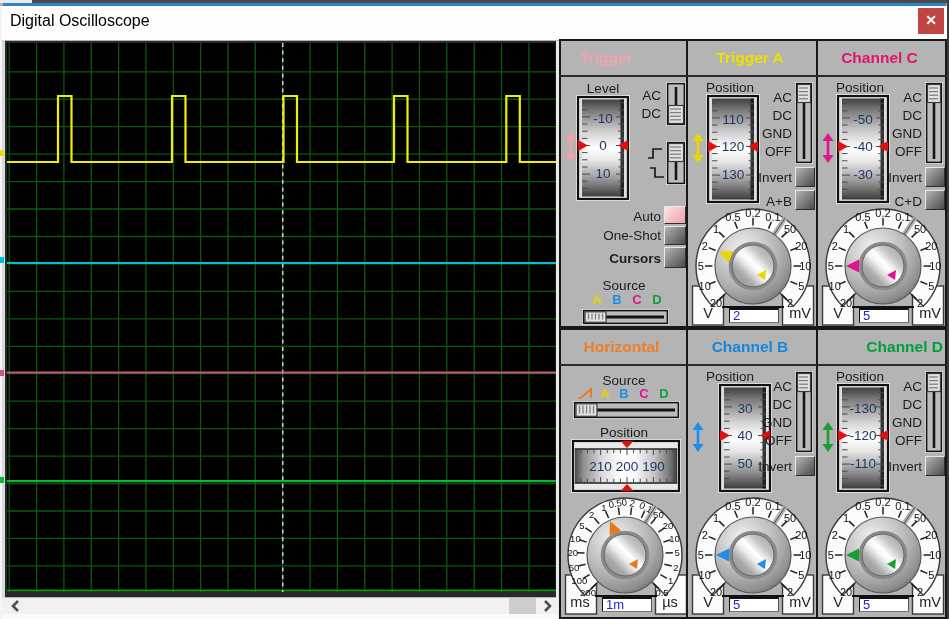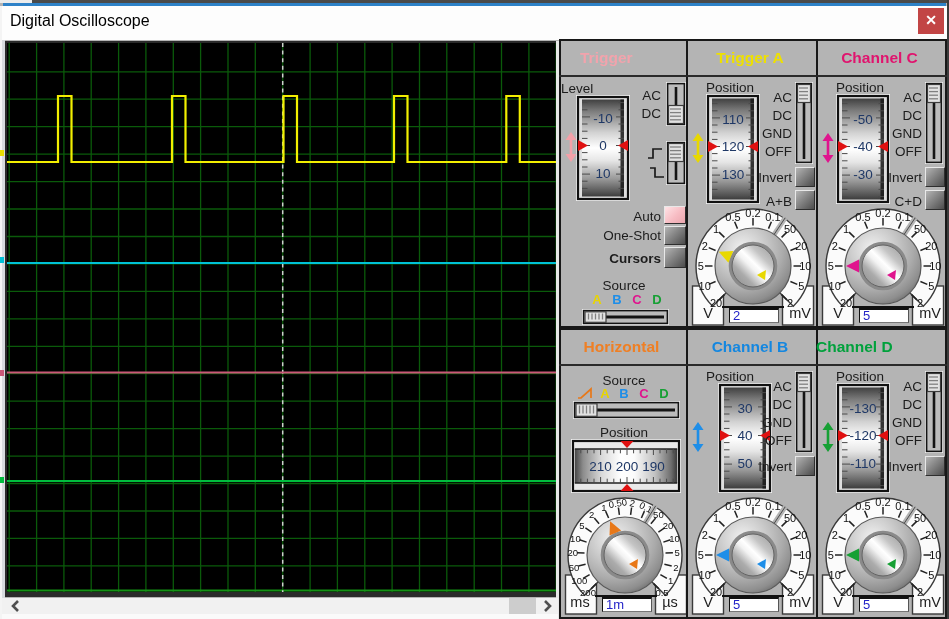--- a/index.html
+++ b/index.html
@@ -30,21 +30,21 @@
       <path d="M8,1 L3,6 L8,11" fill="none" stroke="#4f4f4f" stroke-width="2.6"></path>
     </svg>
     <svg width="12" height="12" viewBox="0 0 12 12" style="position:absolute;left:541px;top:600px">
       <path d="M4,1 L9,6 L4,11" fill="none" stroke="#4f4f4f" stroke-width="2.6"></path>
     </svg>
     <div style="position:absolute;left:509px;top:598px;width:27px;height:16px;background:#cdcdcd"></div>
     <div style="position:absolute;left:2px;top:614px;width:556px;height:5px;background:#fafafa"></div>
     <div style="position:absolute;left:559px;top:39px;width:129px;height:289px;background:#b4b4b4;box-shadow:inset 0 0 0 2px #181818;overflow:hidden">
       <div style="position:absolute;left:0px;top:11px;width:125px;font-size:15.5px;color:#f2a3ac;line-height:1.05;font-weight:bold;margin-left:21px;">Trigger</div>
       <div style="position:absolute;left:0;top:36px;width:129px;height:2px;background:#2a2a2a"></div>
-      <div style="position:absolute;left:2px;top:43px;width:84px;font-size:13.5px;color:#1c1c1c;line-height:1.05;">Level</div>
+      <div style="position:absolute;left:2px;top:43px;width:84px;text-align:center;font-size:13.5px;color:#1c1c1c;line-height:1.05;">Level</div>
       <div style="position:absolute;left:17px;top:56px;width:54px;height:106px">
         <svg width="54" height="106" viewBox="0 0 54 106" style="position:absolute;left:0;top:0">
           <defs>
             <linearGradient id="vgtr" x1="0" y1="0" x2="0" y2="1">
 <stop offset="0%" stop-color="#404040"></stop>
               <stop offset="12%" stop-color="#7c7c7c"></stop>
               <stop offset="34%" stop-color="#d2d2d2"></stop>
               <stop offset="50%" stop-color="#ffffff"></stop>
               <stop offset="63%" stop-color="#e6e6e6"></stop>
               <stop offset="82%" stop-color="#989898"></stop>
@@ -734,21 +734,21 @@
           <polygon points="28,61 41,54.6 41,67.4" fill="#1e8ee8"></polygon>
           <polygon points="69,70 78,65 77,75" fill="#1e8ee8"></polygon>
         </svg>
       </div>
       <div style="position:absolute;left:36px;top:267px;width:62px;height:2px;background:#111"></div>
       <div style="position:absolute;left:12px;top:267px;width:20px;text-align:center;font-size:14.5px;color:#1c1c1c;line-height:1.05;">V</div>
       <div style="position:absolute;left:100px;top:267px;width:28px;text-align:center;font-size:14.5px;color:#1c1c1c;line-height:1.05;">mV</div>
       <div style="position:absolute;left:43px;top:269px;width:50px;height:15px;background:#fff;border-top:2px solid #111;border-left:1px solid #111;border-right:1px solid #555;border-bottom:1px solid #777;box-sizing:border-box;font-size:13px;color:#2424c8;padding-left:3px;line-height:12px">5</div>
     </div>
     <div style="position:absolute;left:816px;top:328px;width:131px;height:291px;background:#b4b4b4;box-shadow:inset 0 0 0 2px #181818;overflow:hidden">
-      <div style="position:absolute;left:0px;top:11px;width:127px;text-align:left;font-size:15.5px;color:#00a13c;line-height:1.05;font-weight:bold;">Channel D</div>
+      <div style="position:absolute;left:0px;top:11px;width:127px;text-align:right;font-size:15.5px;color:#00a13c;line-height:1.05;font-weight:bold;">Channel D</div>
       <div style="position:absolute;left:0;top:36px;width:131px;height:2px;background:#2a2a2a"></div>
       <div style="position:absolute;left:2px;top:42px;width:84px;text-align:center;font-size:13.5px;color:#1c1c1c;line-height:1.05;">Position</div>
       <div style="position:absolute;left:20px;top:55px;width:54px;height:124px">
         <svg width="54" height="110" viewBox="0 0 54 110" style="position:absolute;left:0;top:0">
           <defs>
             <linearGradient id="vgcd" x1="0" y1="0" x2="0" y2="1">
 <stop offset="0%" stop-color="#404040"></stop>
               <stop offset="12%" stop-color="#7c7c7c"></stop>
               <stop offset="34%" stop-color="#d2d2d2"></stop>
               <stop offset="50%" stop-color="#ffffff"></stop>

